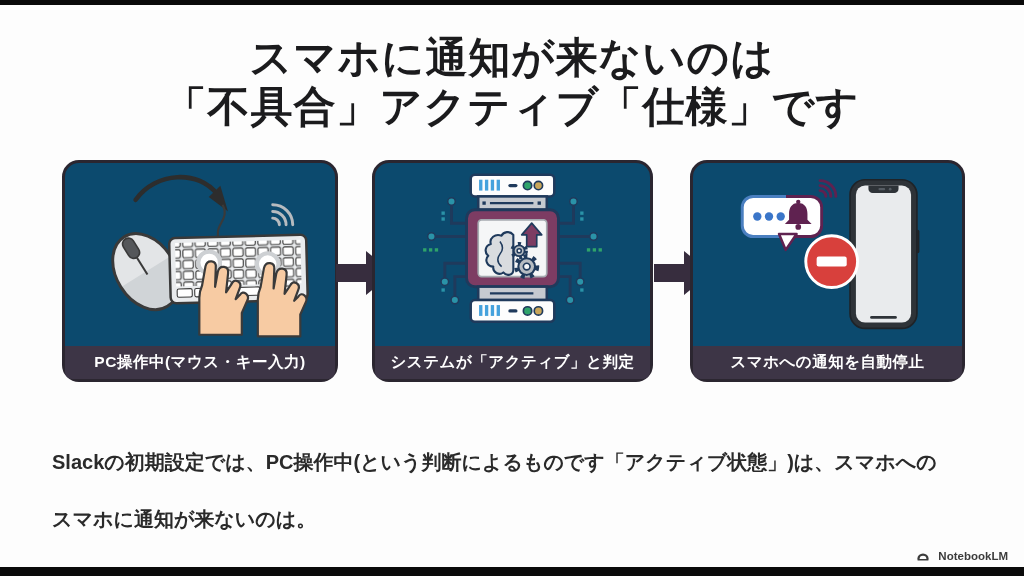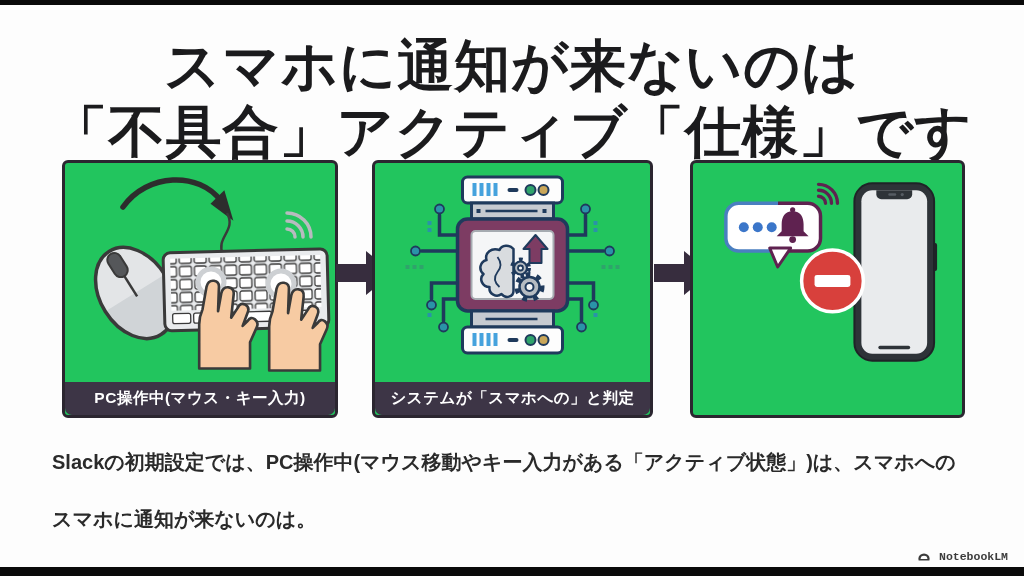--- a/index.html
+++ b/index.html
@@ -5,44 +5,44 @@
   html,body{margin:0;padding:0;background:#000;}
   #slide{
     position:relative;width:1024px;height:576px;background:#fdfdfd;overflow:hidden;
     font-family:"Liberation Sans","DejaVu Sans",sans-serif;
   }
   .letterbox{position:absolute;left:0;width:1024px;background:#0a0a0a;}
   .letterbox.top{top:0;height:5px;}
   .letterbox.bottom{bottom:0;height:9px;}
   .title{
     position:absolute;top:33px;left:0;width:1024px;margin:0;
-    text-align:center;font-size:56px;font-weight:800;line-height:1.17;
+    text-align:center;font-size:42px;font-weight:800;line-height:1.17;
     color:#1b1b1d;letter-spacing:1px;
   }
   .panel{
-    position:absolute;top:160px;height:258px;box-sizing:border-box;
-    background:#22c55e;border:3px solid var(--panel_border,#2b2630);border-radius:6px;
+    position:absolute;top:160px;height:222px;box-sizing:border-box;
+    background:#0c4a6e;border:3px solid var(--panel_border,#2b2630);border-radius:17px;
   }
   .panel .art{position:absolute;top:0;left:0;right:0;bottom:33px;}
   .panel .art svg{width:100%;height:100%;display:block;}
   .caption{
     position:absolute;bottom:0;left:0;right:0;height:33px;
     background:var(--caption_bg,#3d3546);border-radius:0 0 7px 7px;
     color:#fff;font-weight:700;font-size:15.5px;letter-spacing:0.5px;
     display:flex;align-items:center;justify-content:center;white-space:nowrap;
   }
   .flow-arrow{position:absolute;top:250px;width:58px;height:46px;}
   .flow-arrow polygon{fill:var(--arrow,#372d3e);}
   .body-text{
     position:absolute;left:52px;top:448px;width:932px;margin:0;
     font-size:20px;line-height:28.5px;font-weight:600;color:#2a2a2a;
   }
   .watermark{
     position:absolute;right:16px;top:549px;display:flex;align-items:center;gap:8px;
-    font-size:11.5px;font-weight:700;color:#3c3c3c;font-family:Liberation Mono, monospace;
+    font-size:11.5px;font-weight:700;color:#3c3c3c;
   }
   .watermark svg{display:block;}
 </style>
 </head>
 <body>
 
 <div id="slide">
   <div class="letterbox top"></div>
 
   <h1 class="title"><span>スマホに通知が来ないのは</span><br><span>「不具合」アクティブ「仕様」です</span></h1>
@@ -191,21 +191,21 @@
         <g>
           <circle cx="143" cy="105" r="8" fill="none" stroke="#1f3a5c" stroke-width="5" stroke-dasharray="3.5 5.5"></circle>
           <circle cx="143" cy="105" r="6.5" fill="#b6bcc2" stroke="#1f3a5c" stroke-width="2.2"></circle>
           <circle cx="143" cy="105" r="2.5" fill="#f5f6f7" stroke="#1f3a5c" stroke-width="1.8"></circle>
           <circle cx="152" cy="124" r="12" fill="none" stroke="#1f3a5c" stroke-width="6" stroke-dasharray="4.5 6"></circle>
           <circle cx="152" cy="124" r="10" fill="#b6bcc2" stroke="#1f3a5c" stroke-width="2.5"></circle>
           <circle cx="152" cy="124" r="4" fill="#f5f6f7" stroke="#1f3a5c" stroke-width="2"></circle>
         </g>
       </svg>
     </div>
-    <div class="caption">システムが「スマホへの」と判定</div>
+    <div class="caption">システムが「アクティブ」と判定</div>
   </div>
 
   <svg class="flow-arrow" style="left:654px;" viewBox="0 0 58 46">
     <polygon points="0,14 30,14 30,1 57,23 30,45 30,32 0,32"></polygon>
   </svg>
 
   <div class="panel" style="left:690px;width:275px;">
     <div class="art">
       <svg viewBox="0 0 270 219" preserveAspectRatio="xMidYMid meet">
         <defs>
@@ -248,23 +248,24 @@
             <circle cx="100" cy="76.5" r="3.4"></circle>
           </g>
         </g>
 
         <g>
           <circle cx="140" cy="118" r="31" fill="#d8403c" stroke="#ffffff" stroke-width="3.5"></circle>
           <rect x="122" y="112" width="36" height="12" rx="2.5" fill="#ffffff"></rect>
         </g>
       </svg>
     </div>
-  </div>
-
-  <p class="body-text"><span>Slackの初期設定では、PC操作中(マウス移動やキー入力がある「アクティブ状態」)は、スマホへの</span><br><br><span>スマホに通知が来ないのは。</span></p>
+    <div class="caption">スマホへの通知を自動停止</div>
+  </div>
+
+  <p class="body-text"><span>Slackの初期設定では、PC操作中(という判断によるものです「アクティブ状態」)は、スマホへの</span><br><br><span>スマホに通知が来ないのは。</span></p>
 
   <div class="watermark">
     <svg width="14" height="14" viewBox="0 0 16 16">
       <path d="M1.5,11.5 a6.5,6.5 0 0 1 13,0 h-2.6 a3.9,3.9 0 0 0 -7.8,0 z" fill="#3c3c3c"></path>
       <rect x="1.5" y="11.5" width="13" height="1.6" rx="0.8" fill="#3c3c3c"></rect>
     </svg>
     <span>NotebookLM</span>
   </div>
 
   <div class="letterbox bottom"></div>

